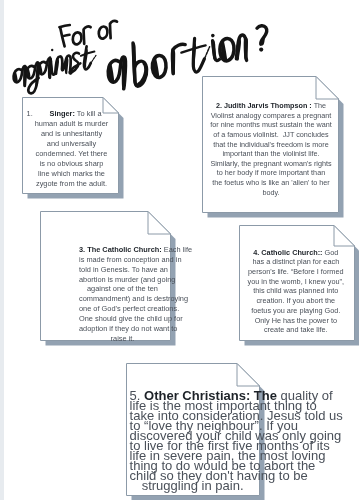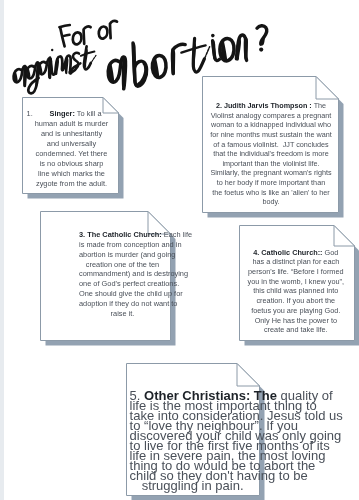--- a/index.html
+++ b/index.html
@@ -124,43 +124,43 @@
 
   <div class="card" style="left:202px;top:76px;width:137px;height:137px;">
     <svg class="sheet" viewBox="0 0 143 143" width="143" height="143">
       <path d="M5.5,5.5 L119,5.5 L141.5,28 L141.5,141.5 L5.5,141.5 Z" fill="#93a2b2"></path>
       <path d="M0.5,0.5 H114 L136.5,23 V136.5 H0.5 Z" fill="#ffffff" stroke="#8c9aa8" stroke-width="1"></path>
       <path d="M114,0.5 L136.5,23 H114 Z" fill="#ffffff" stroke="#8c9aa8" stroke-width="1"></path>
     </svg>
     <div class="txt" style="left:4.5px;right:3.5px;top:25.2px;font-size:7.22px;line-height:9.6px;text-align:center;">
         <div class="ln"><b>2. Judith Jarvis Thompson :</b><span> The</span></div>
         <div class="ln"><span>Violinst analogy compares a pregnant</span></div>
-        <div class="ln"><span>woman to a kidnapped individual who</span></div>
         <div class="ln"><span>for nine months must sustain the want</span></div>
         <div class="ln"><span>of a famous violinist.  JJT concludes</span></div>
         <div class="ln"><span>that the individual's freedom is more</span></div>
         <div class="ln"><span>important than the violinist life.</span></div>
         <div class="ln"><span>Similarly, the pregnant woman's rights</span></div>
         <div class="ln"><span>to her body if more important than</span></div>
         <div class="ln"><span>the foetus who is like an 'alien' to her</span></div>
         <div class="ln"><span>body.</span></div>
       </div>
   </div>
 
   <div class="card" style="left:40px;top:211px;width:131px;height:130px;">
     <svg class="sheet" viewBox="0 0 137 136" width="137" height="136">
       <path d="M5.5,5.5 L113,5.5 L135.5,28 L135.5,134.5 L5.5,134.5 Z" fill="#93a2b2"></path>
       <path d="M0.5,0.5 H108 L130.5,23 V129.5 H0.5 Z" fill="#ffffff" stroke="#8c9aa8" stroke-width="1"></path>
       <path d="M108,0.5 L130.5,23 H108 Z" fill="#ffffff" stroke="#8c9aa8" stroke-width="1"></path>
     </svg>
-    <div class="txt" style="left:3px;right:5px;top:19px;font-size:7.38px;line-height:9.85px;margin-left:36px;">
+    <div class="txt" style="left:3px;right:5px;top:34px;font-size:7.38px;line-height:9.85px;margin-left:36px;">
         <div class="ln"><b>3. The Catholic Church:</b><span> Each life</span></div>
         <div class="ln"><span>is made from conception and in</span></div>
+        <div class="ln"><span>told in Genesis. To have an</span></div>
         <div class="ln"><span>abortion is murder (and going</span></div>
-        <div class="ln"><span>creation one of the ten</span></div>
+        <div class="ln"><span>against one of the ten</span></div>
         <div class="ln"><span>commandment) and is destroying</span></div>
         <div class="ln"><span>one of God's perfect creations.</span></div>
         <div class="ln"><span>One should give the child up for</span></div>
         <div class="ln"><span>adoption if they do not want to</span></div>
         <div class="ln"><span>raise it.</span></div>
       </div>
   </div>
 
   <div class="card" style="left:221px;top:225px;width:116px;height:116px;margin-left:18px;">
     <svg class="sheet" viewBox="0 0 122 122" width="122" height="122">

